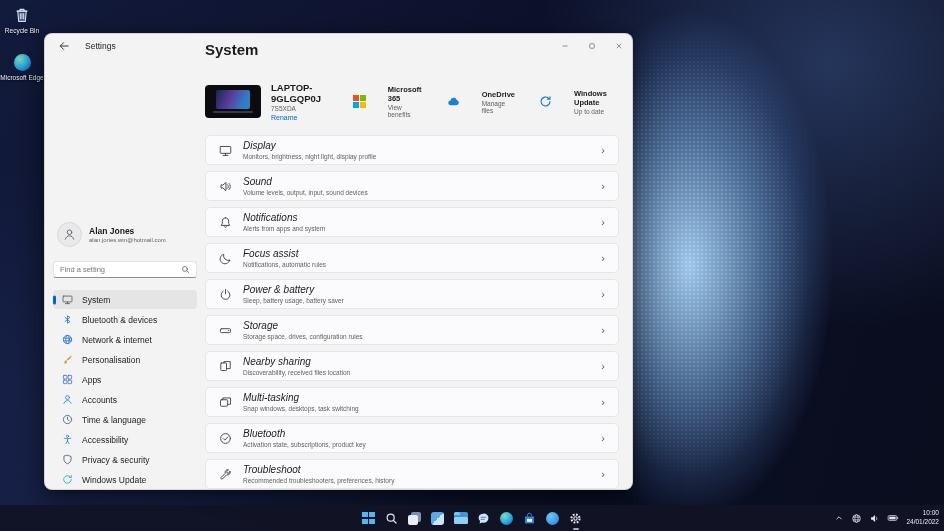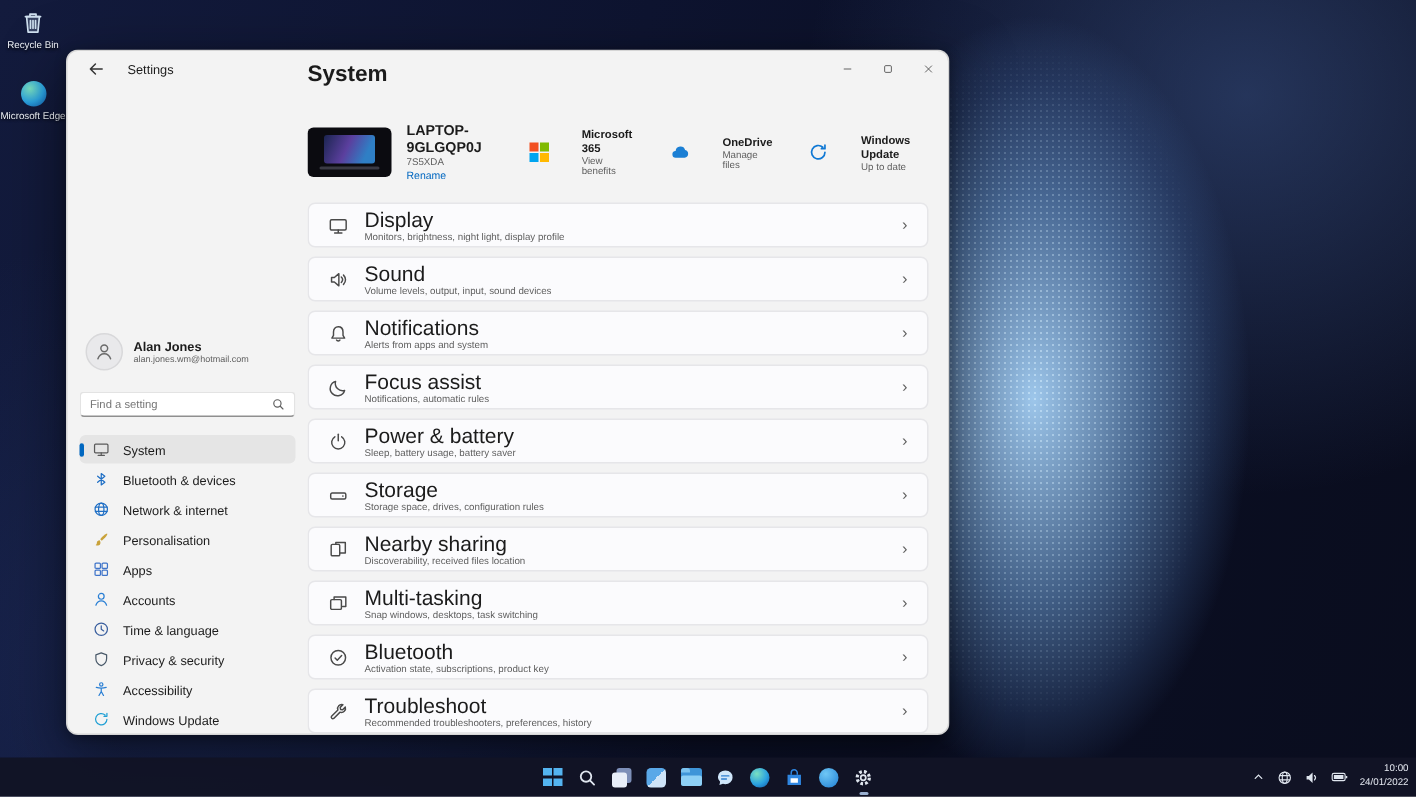--- a/index.html
+++ b/index.html
@@ -77,21 +77,21 @@
   .ms-grid{display:grid;grid-template-columns:6px 6px;gap:1px;width:13px;height:13px;}
   .ms-grid i{width:6px;height:6px;display:block;}
   .ms-grid i:nth-child(1){background:#f25022;}.ms-grid i:nth-child(2){background:#7fba00;}
   .ms-grid i:nth-child(3){background:#00a4ef;}.ms-grid i:nth-child(4){background:#ffb900;}
   .st-t{font-size:7.5px;font-weight:700;color:#1b1b1b;}
   .st-s{font-size:6.5px;color:#5f5f5f;margin-top:1px;}
   #cards{margin-top:14px;display:flex;flex-direction:column;gap:6px;}
   .card{height:30px;flex:0 0 30px;background:#fbfbfd;border:1px solid #e6e6e9;border-radius:5px;
     display:flex;align-items:center;gap:11px;padding:0 13px;box-sizing:border-box;}
   .card-icon{width:13px;height:13px;color:#4a4a4a;flex:0 0 13px;display:flex;}
-  .card-title{font-size:14px;color:#1b1b1b;}
+  .card-title{font-size:10px;color:#1b1b1b;font-style:italic;}
   .card-sub{font-size:6.5px;color:#5f5f5f;margin-top:1.5px;}
   .chev{margin-left:auto;color:#606060;font-size:11px;line-height:1;}
 
   
   .taskbar{position:absolute;left:0;right:0;bottom:0;height:26px;background:rgba(18,20,37,.97);display:flex;align-items:center;}
   .tb-center{position:absolute;left:50%;transform:translateX(-50%);display:flex;gap:8px;align-items:center;}
   .tb-icon{position:relative;width:15px;height:15px;display:flex;align-items:center;justify-content:center;}
   .tb-icon.open::after{content:"";position:absolute;bottom:-4px;left:50%;transform:translateX(-50%);
     width:6px;height:2px;border-radius:2px;background:#9ab0d0;}
   .tray{position:absolute;right:5px;display:flex;align-items:center;gap:7px;}
@@ -234,35 +234,35 @@
           <div class="nav-item">
           <span class="nav-icon" style="color: rgb(58, 95, 158);">
               <svg viewBox="0 0 16 16" width="100%" height="100%" fill="none" stroke="currentColor" stroke-width="1.2" stroke-linecap="round" stroke-linejoin="round">
                 <circle cx="8" cy="8" r="6"></circle>
                 <path d="M8 4.6V8l2.4 1.6"></path>
               </svg>
             </span>
           <span class="nav-label">Time &amp; language</span>
         </div>
           <div class="nav-item">
-          <span class="nav-icon" style="color: rgb(74, 90, 106);">
-              <svg viewBox="0 0 16 16" width="100%" height="100%" fill="none" stroke="currentColor" stroke-width="1.2" stroke-linecap="round" stroke-linejoin="round">
-                <path d="M8 1.8l5.2 1.9v3.6c0 3.4-2.1 5.8-5.2 6.9-3.1-1.1-5.2-3.5-5.2-6.9V3.7z"></path>
-              </svg>
-            </span>
-          <span class="nav-label">Privacy &amp; security</span>
-        </div>
-          <div class="nav-item">
           <span class="nav-icon" style="color: rgb(42, 127, 212);">
               <svg viewBox="0 0 16 16" width="100%" height="100%" fill="none" stroke="currentColor" stroke-width="1.2" stroke-linecap="round" stroke-linejoin="round">
                 <circle cx="8" cy="3.3" r="1.6"></circle>
                 <path d="M3.2 6.2c3.2.9 6.4.9 9.6 0M8 7v3.2M8 10.2L5.8 14M8 10.2l2.2 3.8"></path>
               </svg>
             </span>
           <span class="nav-label">Accessibility</span>
+        </div>
+          <div class="nav-item">
+          <span class="nav-icon" style="color: rgb(74, 90, 106);">
+              <svg viewBox="0 0 16 16" width="100%" height="100%" fill="none" stroke="currentColor" stroke-width="1.2" stroke-linecap="round" stroke-linejoin="round">
+                <path d="M8 1.8l5.2 1.9v3.6c0 3.4-2.1 5.8-5.2 6.9-3.1-1.1-5.2-3.5-5.2-6.9V3.7z"></path>
+              </svg>
+            </span>
+          <span class="nav-label">Privacy &amp; security</span>
         </div>
           <div class="nav-item">
           <span class="nav-icon" style="color: rgb(31, 159, 212);">
               <svg viewBox="0 0 16 16" width="100%" height="100%" fill="none" stroke="currentColor" stroke-width="1.2" stroke-linecap="round" stroke-linejoin="round">
                 <path d="M13.5 8A5.5 5.5 0 1 1 11.7 3.9M13.5 2.2v2.9h-2.9"></path>
               </svg>
             </span>
           <span class="nav-label">Windows Update</span>
         </div>
         </nav>

